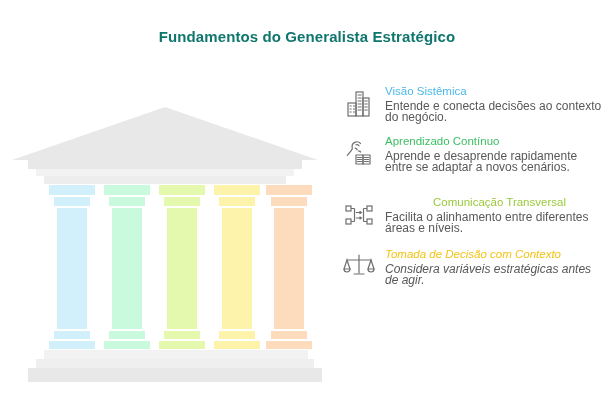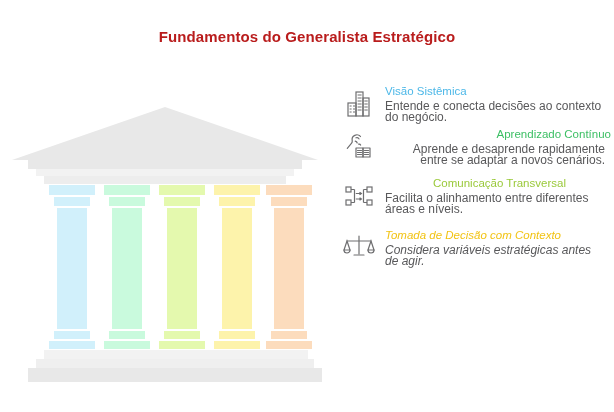--- a/index.html
+++ b/index.html
@@ -19,21 +19,21 @@
 
   
   #title {
     position: absolute;
     top: 28px;
     left: 0;
     width: 614px;
     text-align: center;
     font-size: 15px;
     font-weight: bold;
-    color: #b91c1c;
+    color: #0f766e;
     letter-spacing: 0.1px;
   }
 
   
   #temple {
     position: absolute;
     left: 0;
     top: 95px;
     width: 330px;
     height: 300px;
@@ -69,22 +69,22 @@
     line-height: 11px;
     color: #58585a;
     max-width: 220px;
   }
   .i0 .item-title { color: #4db8e8; }
   .i1 .item-title { color: #3cbf64; }
   .i2 .item-title { color: #9ac93a; margin-left: 48px; }
   .i3 .item-title { color: #f2c313; }
   .i4 .item-title { color: #f2873d; }
 
-  .sp0 { margin-bottom: 4px; }
-  .sp1 { margin-bottom: 10px; text-align: right; }
+  .sp0 { margin-bottom: 11px; }
+  .sp1 { margin-bottom: 22px; }
   .sp2 { margin-bottom: 13px; }
   .sp3 { margin-bottom: 25px; font-style: italic; }
 </style>
 </head>
 <body>
 
 <div id="slide">
 
   <div id="title">Fundamentos do Generalista Estratégico</div>
 

